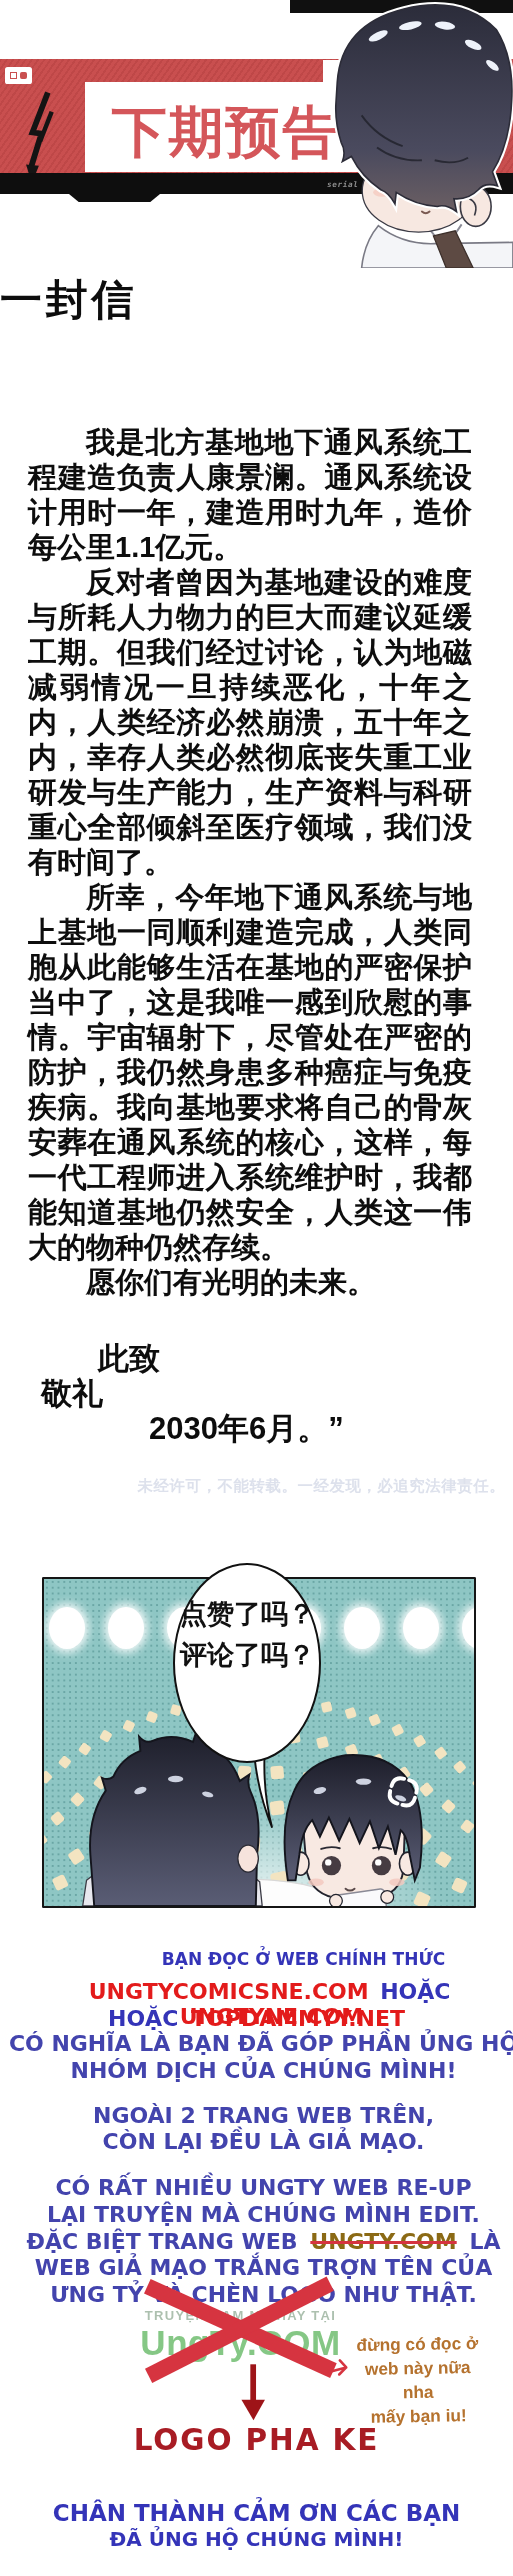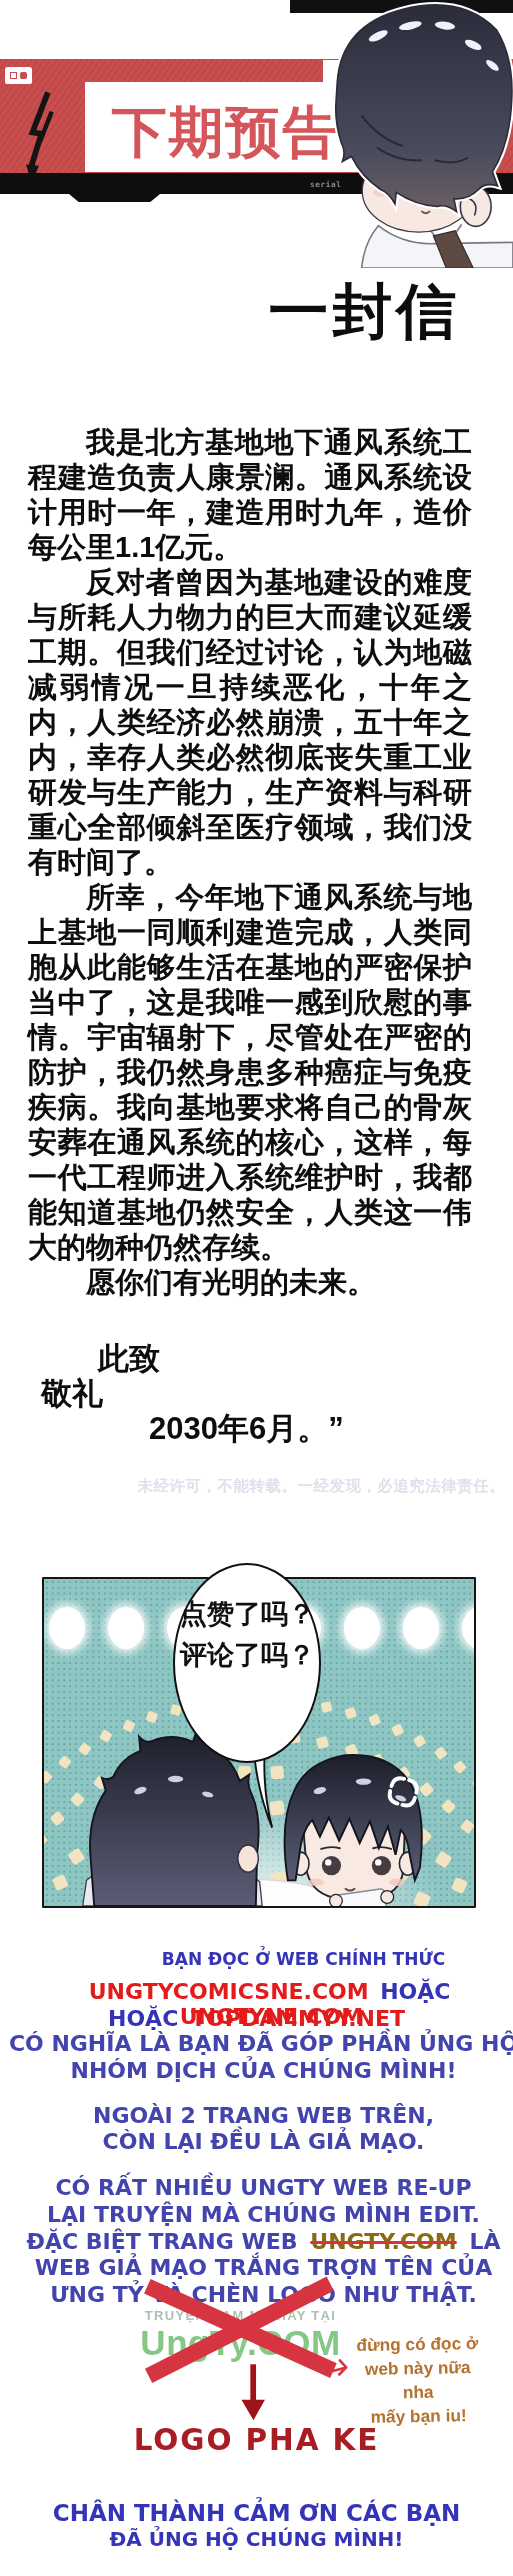--- a/index.html
+++ b/index.html
@@ -20,21 +20,21 @@
   #titletab2{left:387px;top:72px;width:13px;height:13.5px;background:#fff;}
   #banner-title{left:91px;top:100px;width:269px;text-align:center;
     font-size:55px;line-height:64px;font-weight:bold;color:#d4565a;letter-spacing:1.9px;white-space:nowrap;}
   #techbar{left:0;top:173px;width:513px;height:21px;background:#0e0e0e;}
   #techtab{left:69px;top:194px;width:91px;height:8.3px;background:#0e0e0e;
     clip-path:polygon(0 0,100% 0,89% 100%,11% 100%);}
   .tech-label{color:#8d8d8d;font-size:7.7px;letter-spacing:0.6px;font-family:"DejaVu Sans Mono",monospace;font-weight:bold;}
 
   
   .cn{color:#0d0d0d;font-weight:bold;}
-  #letter-title{left:0;top:272px;width:460px;text-align:right;font-size:60px;letter-spacing:3.8px;}
+  #letter-title{left:0;top:272px;width:460px;text-align:left;font-size:42px;letter-spacing:3.8px;}
   #salutation{left:40px;top:366px;font-size:32px;}
   #letter-body{left:28px;top:425px;width:444px;font-size:29px;line-height:35px;text-align:justify;}
   #letter-body p{margin:0;text-indent:2em;}
   #closing-cizhi{left:98px;top:1338px;font-size:31px;}
   #closing-jingli{left:41px;top:1373px;font-size:31px;}
   #closing-date{left:149px;top:1408px;font-size:31px;}
 
   #watermark{right:7.7px;top:1476px;font-size:15.4px;font-weight:bold;color:#dde1ec;letter-spacing:0.6px;}
 
   
@@ -87,21 +87,21 @@
   <div class="abs" id="banner-title">下期预告</div>
 
   <svg class="abs" style="left:26px;top:90px;" width="36" height="109" viewBox="0 0 56 170">
     <path d="M34,4 L10,66 L24,68 L8,120" fill="none" stroke="#141414" stroke-width="9"></path>
     <path d="M40,34 L22,80" fill="none" stroke="#141414" stroke-width="7"></path>
     <polygon points="0,116 20,118 9,146" fill="#141414"></polygon>
   </svg>
 
   <div class="abs" id="techbar"></div>
   <div class="abs" id="techtab"></div>
-  <div class="abs tech-label" style="left:310px;top:180px;">serial</div>
+  <div class="abs tech-label" style="left:327px;top:180px;font-style:italic;">serial</div>
   <div class="abs tech-label" style="left:363px;top:180px;">Hrs -</div>
 
   <svg class="abs" style="left:300px;top:0;z-index:5;" width="213" height="268" viewBox="0 0 332 418">
     <defs>
       <linearGradient id="hg" x1="0" y1="0" x2="0" y2="1">
         <stop offset="0" stop-color="#2b2c3a"></stop>
         <stop offset="0.7" stop-color="#4a4a5e"></stop>
         <stop offset="1" stop-color="#6b5f63"></stop>
       </linearGradient>
       <linearGradient id="gl" x1="0" y1="0" x2="0" y2="1">

